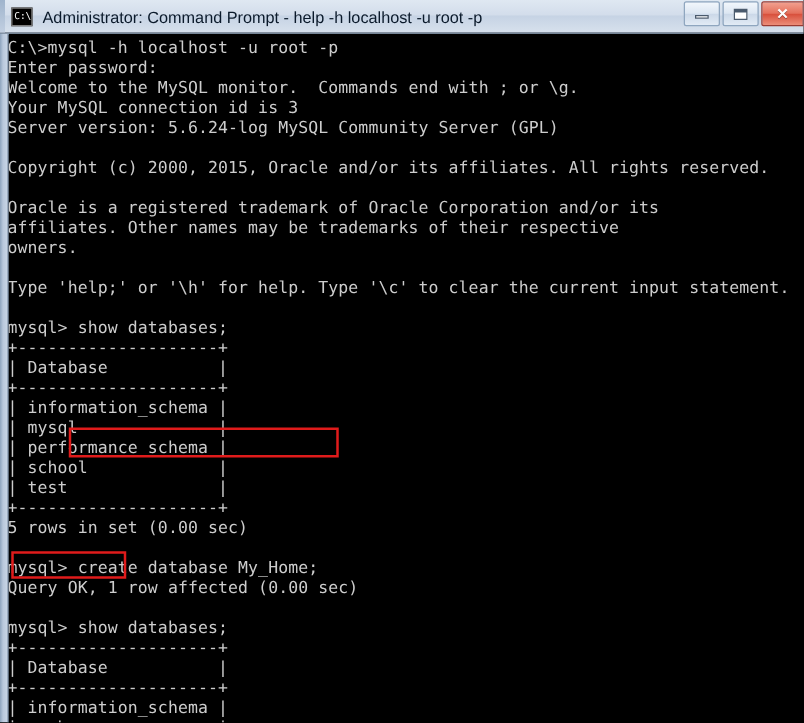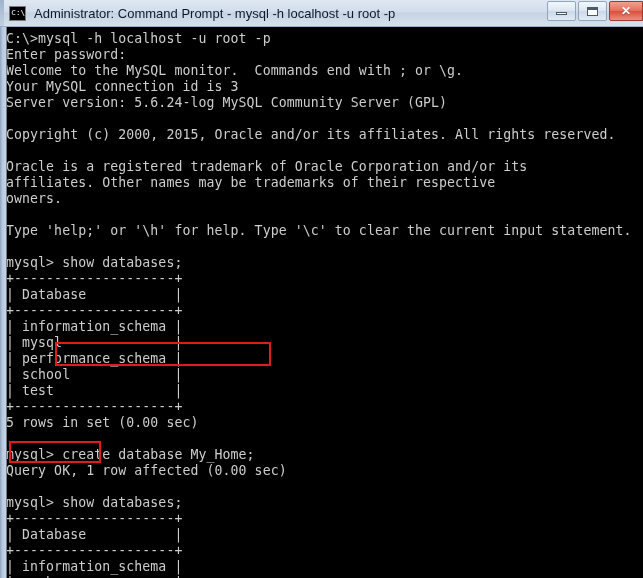--- a/index.html
+++ b/index.html
@@ -203,21 +203,21 @@
 
 <div id="window">
 
   <div id="titlebar">
     <div id="titlebar-left-notch"></div>
 
     <div class="cmd-icon">
       <span class="glyph">C:\</span>
     </div>
 
-    <div id="title-text">Administrator: Command Prompt - mysql  -h localhost -u root -p</div>
+    <div id="title-text">Administrator: Command Prompt - help  -h localhost -u root -p</div>
 
     <div id="win-controls">
       <div class="winbtn">
         <span class="min-glyph"></span>
       </div>
       <div class="winbtn">
         <span class="max-glyph"></span>
       </div>
       <div class="winbtn close">
         <span class="x-glyph">✕</span>

